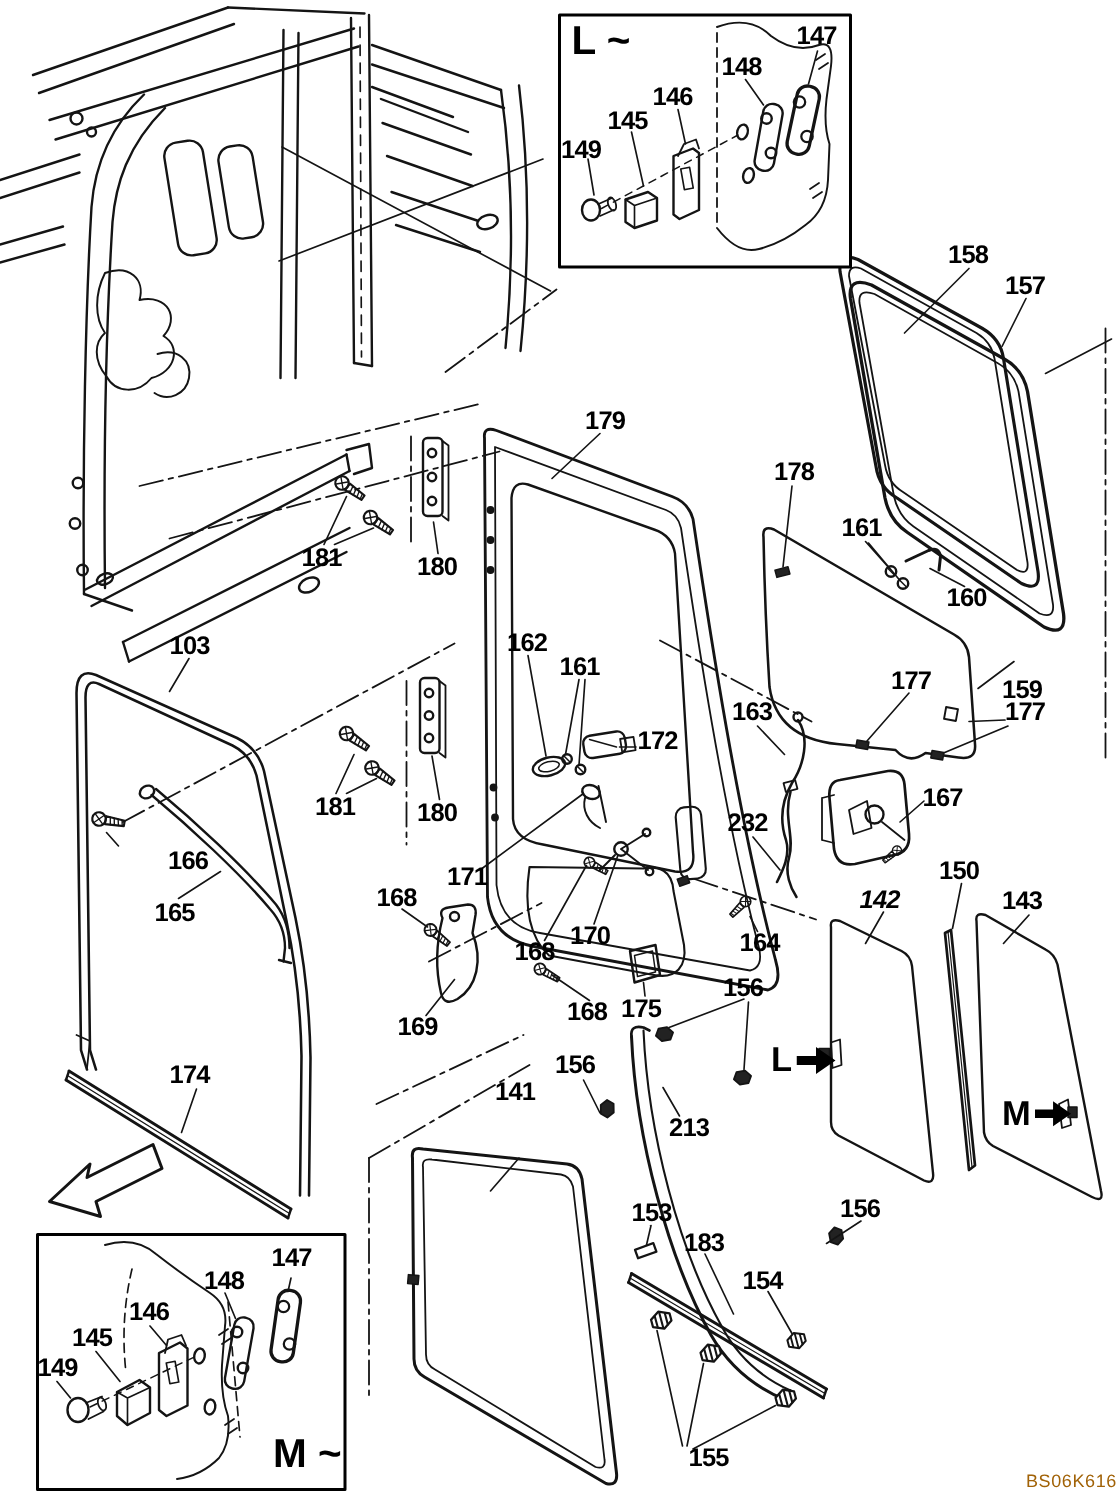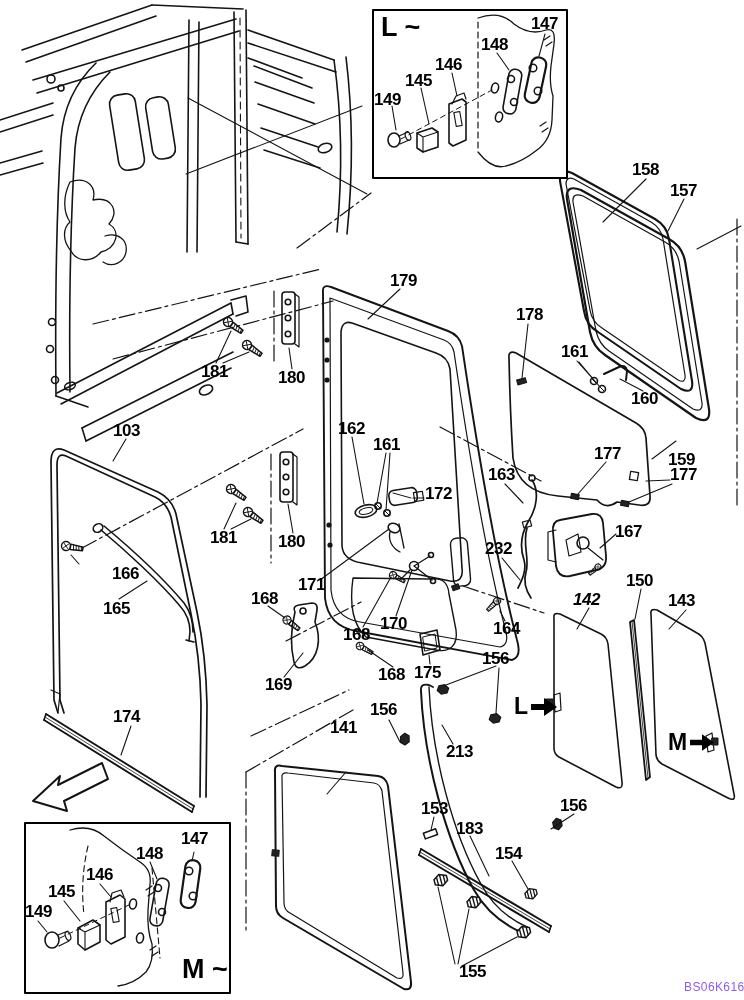--- a/index.html
+++ b/index.html
@@ -5,21 +5,21 @@
   html,body{margin:0;padding:0;background:#ffffff;}
   #stage{position:relative;width:744px;height:1000px;background:#ffffff;overflow:hidden;
          font-family:"Liberation Sans","DejaVu Sans",sans-serif;}
   #art{position:absolute;left:0;top:0;}
   .callout{position:absolute;font-size:17px;font-weight:700;color:#000;
            letter-spacing:-0.5px;line-height:1;white-space:nowrap;}
   .view-title{position:absolute;font-size:27px;font-weight:700;color:#000;line-height:1;white-space:nowrap;}
   .marker{position:absolute;display:flex;align-items:center;gap:3px;
           font-size:23px;font-weight:700;color:#000;line-height:1;}
   .marker svg{display:block;}
-  #code{position:absolute;left:684px;top:980px;font-size:12px;color:#8b5cf6;letter-spacing:.4px;}
+  #code{position:absolute;left:684px;top:980px;font-size:12px;color:#a16207;letter-spacing:.4px;}
 </style>
 </head>
 <body>
 
 <div id="stage">
 
 <svg id="art" width="744" height="1000" viewBox="0 0 744 1000" style="fill:none;stroke:#141414;stroke-width:1.6;stroke-linecap:round;stroke-linejoin:round;">
 
   <defs>
     <g id="scr">

